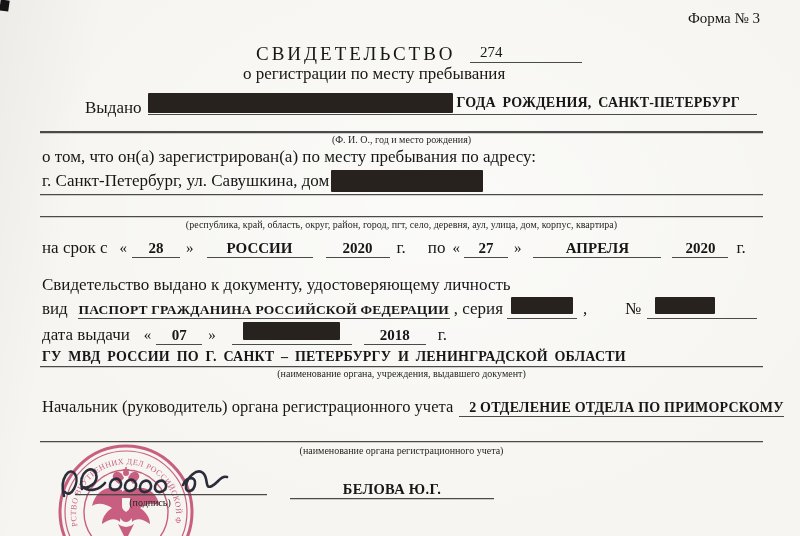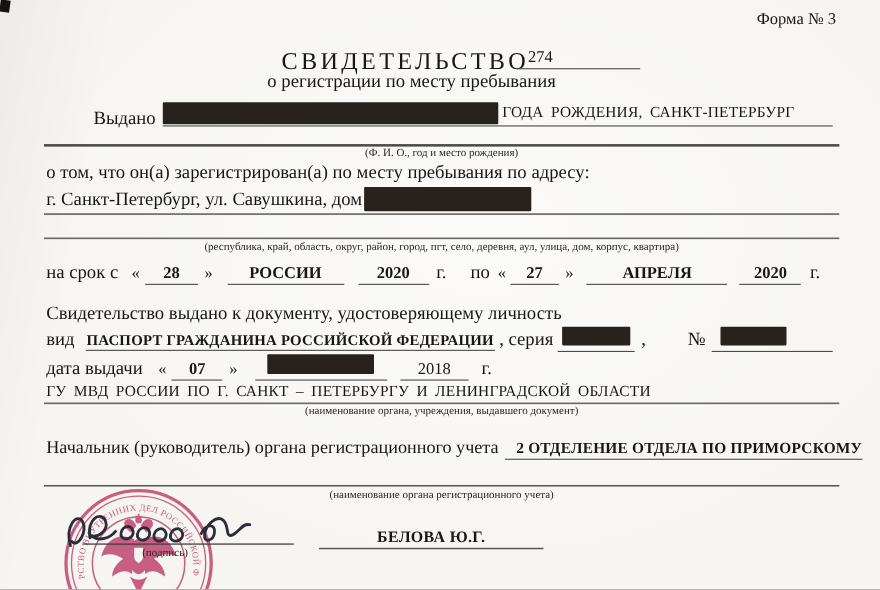--- a/index.html
+++ b/index.html
@@ -13,37 +13,37 @@
     background-image:
       radial-gradient(ellipse at 55% 40%, rgba(255,255,255,.55), rgba(0,0,0,0) 70%),
       linear-gradient(100deg, rgba(0,0,0,.04), rgba(0,0,0,0) 12%);
     font-family:"Liberation Serif","DejaVu Serif",serif;
     color:var(--ink);
   }
   .abs{position:absolute;}
   .rule{position:absolute;height:1px;background:var(--line);box-shadow:0 0.5px 0 rgba(0,0,0,.35);}
   .caption{font-size:10px;color:#262626;text-align:center;white-space:nowrap;}
   .bodytext{font-size:17px;white-space:nowrap;}
-  .capsval{font-weight:400;font-size:13.5px;letter-spacing:.2px;word-spacing:3px;white-space:nowrap;}
+  .capsval{font-weight:700;font-size:13.5px;letter-spacing:.2px;word-spacing:3px;white-space:nowrap;}
   .redbar{display:inline-block;background:var(--redact);border-radius:1px;vertical-align:baseline;}
   .fieldrow{display:flex;align-items:baseline;}
   .cell{border-bottom:1px solid var(--line);text-align:center;font-weight:700;font-size:15px;white-space:nowrap;}
   .qt{font-size:15px;}
   svg{display:block;}
 </style>
 </head>
 <body>
 
 <div id="doc">
 
   <div class="abs" style="left:0;top:7;width:9px;height:11px;background:#141414;transform:rotate(8deg);"></div>
 
   <div class="abs" style="right:40px;top:10px;font-size:15px;">Форма № 3</div>
 
-  <div class="abs" style="left:256px;top:43px;font-size:22px;letter-spacing:3px;">СВИДЕТЕЛЬСТВО</div>
+  <div class="abs" style="left:256px;top:43px;font-size:19px;letter-spacing:3px;">СВИДЕТЕЛЬСТВО</div>
 
   <div class="abs" style="left:470px;top:44px;width:102px;border-bottom:1px solid var(--line);font-size:15px;padding:0 0 1px 10px;">
     <span>274</span>
   </div>
 
   <div class="abs" style="left:243px;top:64px;font-size:17px;">о регистрации по месту пребывания</div>
 
   <div class="abs fieldrow" style="left:85px;top:93px;right:43px;">
     <span class="bodytext">Выдано</span>
     <span style="flex:1;border-bottom:1px solid var(--line);margin-left:6px;display:flex;align-items:center;padding-bottom:1px;">
@@ -102,21 +102,21 @@
   </div>
 
   <div class="abs fieldrow" style="left:42px;top:322px;">
     <span class="bodytext">дата выдачи</span>
     <span class="qt" style="margin-left:14px;">«</span>
     <span class="cell" style="width:46px;margin-left:5px;">07</span>
     <span class="qt" style="margin-left:6px;">»</span>
     <span class="cell" style="width:120px;margin-left:16px;">
       <span class="redbar" style="width:97px;height:18px;"></span>
     </span>
-    <span class="cell" style="width:62px;margin-left:12px;font-weight:400;">2018</span>
+    <span class="cell" style="width:62px;margin-left:12px;font-weight:700;">2018</span>
     <span class="bodytext" style="margin-left:12px;">г.</span>
   </div>
 
   <div class="abs capsval" style="left:42px;top:349px;font-size:14px;">ГУ МВД РОССИИ ПО Г. САНКТ – ПЕТЕРБУРГУ И ЛЕНИНГРАДСКОЙ ОБЛАСТИ</div>
   <div class="rule" style="left:40px;right:37px;top:366px;"></div>
   <div class="abs caption" style="left:40px;right:37px;top:368px;">(наименование органа, учреждения, выдавшего документ)</div>
 
   <div class="abs fieldrow" style="left:42px;top:397px;right:43px;">
     <span style="font-size:16.5px;white-space:nowrap;">Начальник (руководитель) органа регистрационного учета</span>
     <span class="cell" style="flex:1;margin-left:6px;font-size:14px;text-align:left;padding-left:10px;letter-spacing:.2px;">

